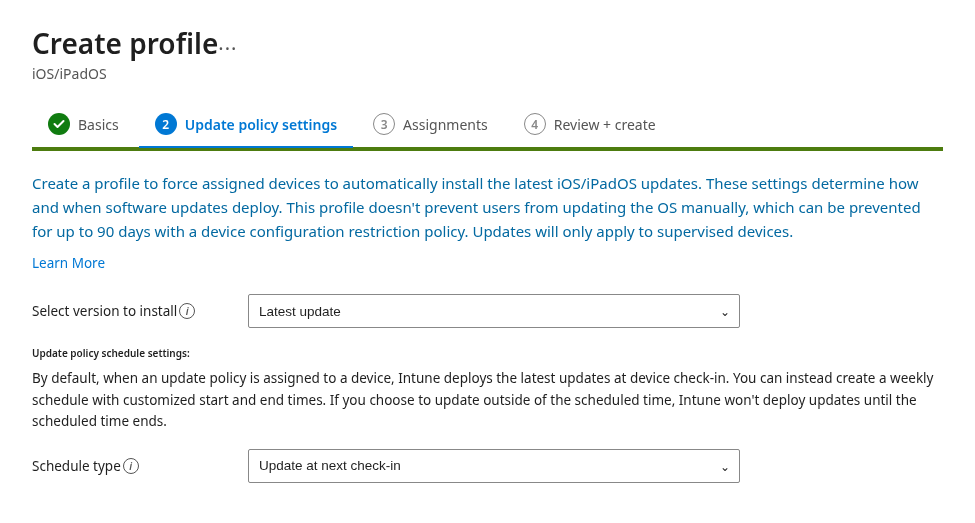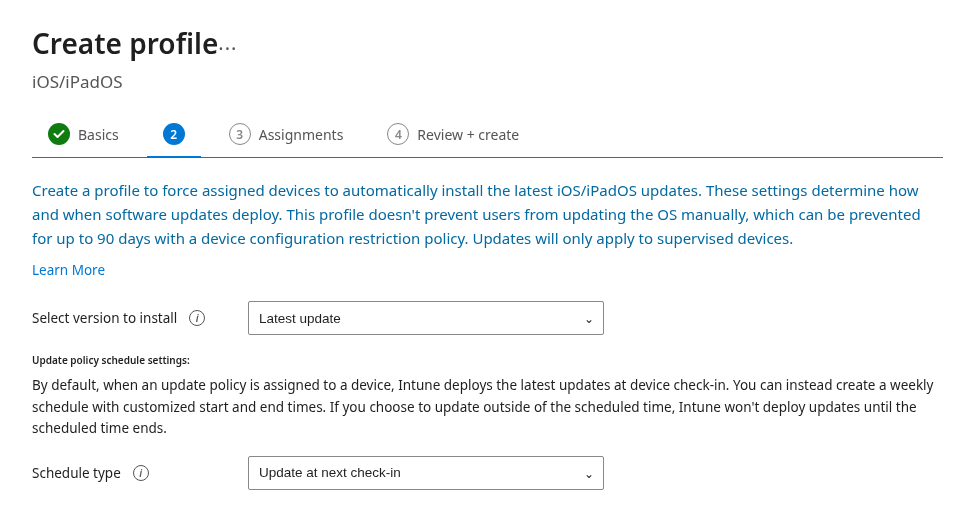--- a/index.html
+++ b/index.html
@@ -15,39 +15,39 @@
     .page-title {
       font-size: 28px;
       font-weight: 600;
       color: #1f1f1f;
       display: flex;
       align-items: center;
       gap: 10px;
     }
 
     .page-subtitle {
-      font-size: 17px;
-      color: #555;
-      margin-top: 8px;
+      font-size: 14px;
+      color: #555;
+      margin-top: 2px;
       margin-bottom: 20px;
     }
 
     .ellipsis-icon {
       font-size: 20px;
       color: #555;
       cursor: pointer;
       letter-spacing: 1px;
     }
 
     
     .steps-nav {
       display: flex;
       align-items: center;
-      gap: 12px;
-      border-bottom: 1px solid #4d7c0f;
+      gap: 4px;
+      border-bottom: 4px solid #4d7c0f;
       margin-bottom: 20px;
       padding-bottom: 0;
     }
 
     .step {
       display: flex;
       align-items: center;
       gap: 8px;
       padding: 10px 16px 12px 16px;
       cursor: pointer;
@@ -122,21 +122,21 @@
     .form-row {
       display: flex;
       align-items: center;
       margin-bottom: 18px;
       gap: 16px;
     }
 
     .form-label {
       display: flex;
       align-items: center;
-      gap: 12px;
+      gap: 2px;
       font-size: 13.5px;
       color: #1f1f1f;
       min-width: 200px;
     }
 
     .info-icon {
       width: 16px;
       height: 16px;
       border-radius: 50%;
       border: 1.5px solid #555;
@@ -146,21 +146,21 @@
       font-size: 10px;
       color: #555;
       cursor: pointer;
       flex-shrink: 0;
       font-style: italic;
       font-weight: 600;
     }
 
     .form-select-wrapper {
       position: relative;
-      width: 356px;
+      width: 492px;
     }
 
     .form-select {
       width: 100%;
       padding: 6px 36px 6px 10px;
       border: 1px solid #888;
       border-radius: 2px;
       font-size: 13.5px;
       color: #1f1f1f;
       background: #fff;
@@ -220,20 +220,21 @@
     <span class="step-circle completed">
       <svg class="checkmark-svg" viewBox="0 0 14 14" fill="none" xmlns="http://www.w3.org/2000/svg">
         <path d="M2.5 7L5.5 10L11.5 4" stroke="white" stroke-width="2" stroke-linecap="round" stroke-linejoin="round"></path>
       </svg>
     </span>
     <span>Basics</span>
   </div>
 
   <div class="step active">
     <span class="step-circle active-circle">2</span>
+    <span>Update policy settings</span>
   </div>
 
   <div class="step">
     <span class="step-circle inactive">3</span>
     <span>Assignments</span>
   </div>
 
   <div class="step">
     <span class="step-circle inactive">4</span>
     <span>Review + create</span>

